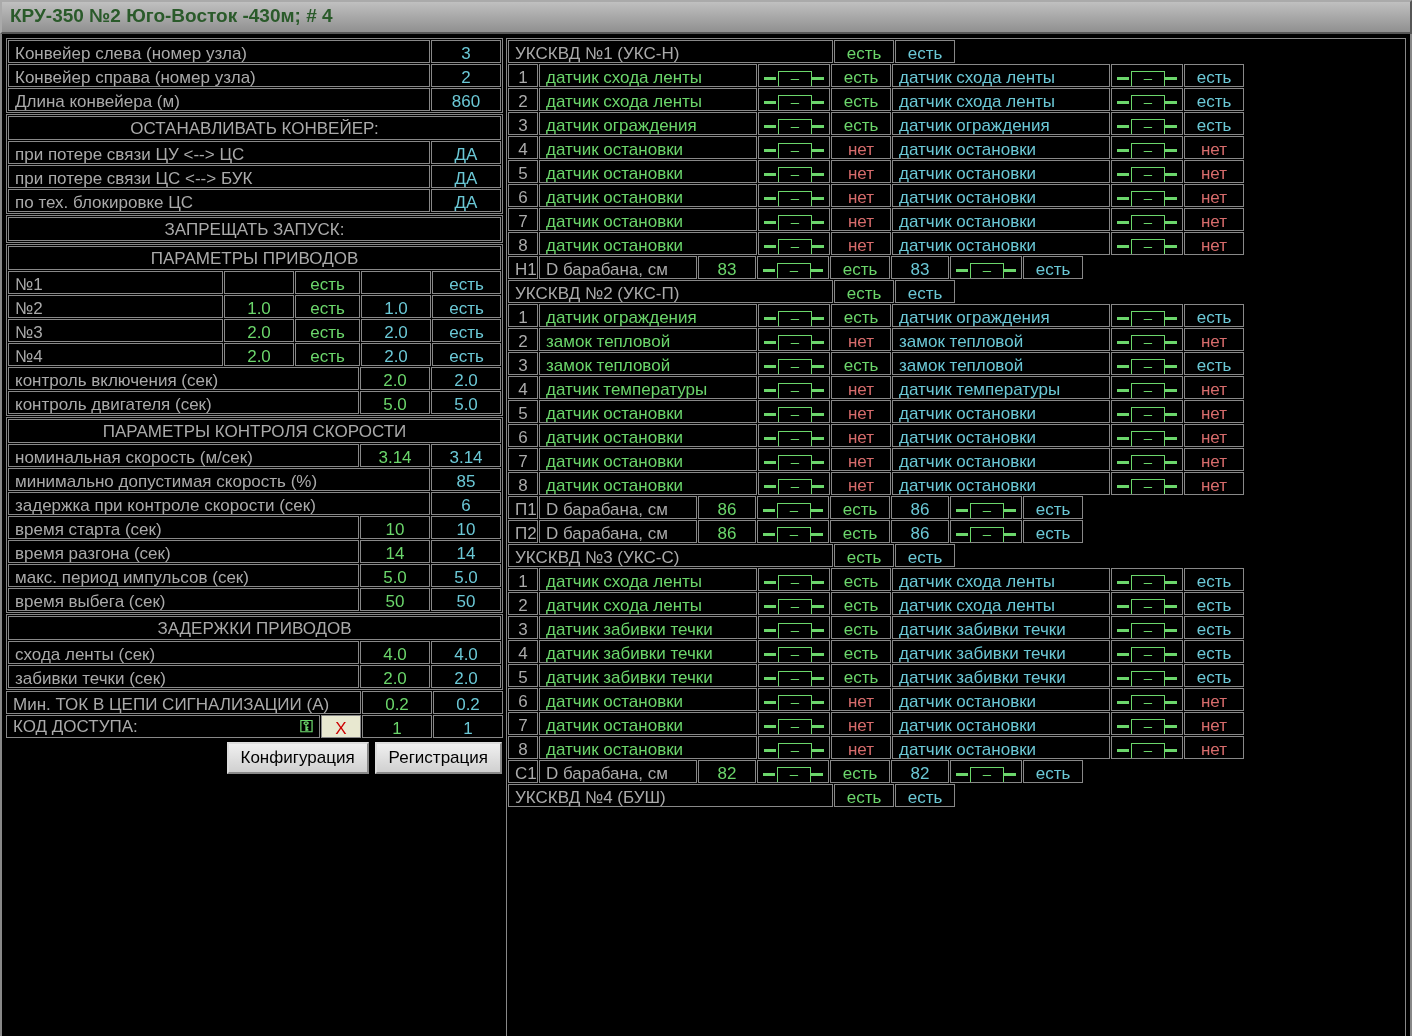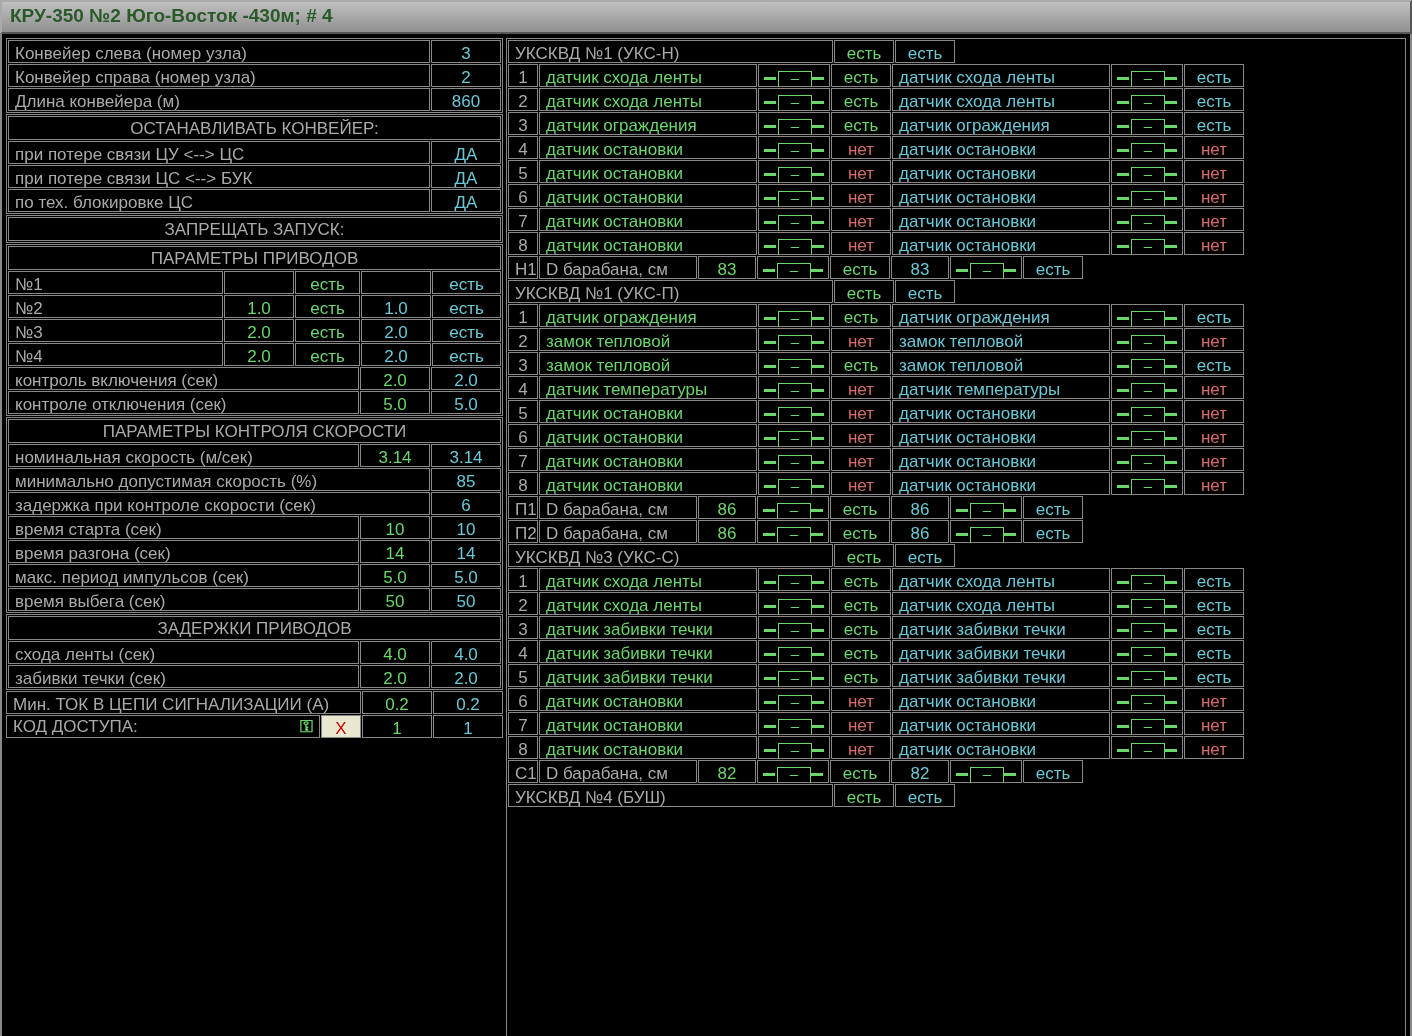--- a/index.html
+++ b/index.html
@@ -89,21 +89,21 @@
           <div class="cell green" style="width:65px">есть</div>
           <div class="cell cyan" style="width:70px">2.0</div>
           <div class="cell cyan" style="flex:1">есть</div>
         </div>
         <div class="row">
           <div class="cell grey" style="flex:1">контроль включения (сек)</div>
           <div class="cell green" style="width:70px">2.0</div>
           <div class="cell cyan" style="width:70px">2.0</div>
         </div>
         <div class="row">
-          <div class="cell grey" style="flex:1">контроле отключения (сек)</div>
+          <div class="cell grey" style="flex:1">контроль двигателя (сек)</div>
           <div class="cell green" style="width:70px">5.0</div>
           <div class="cell cyan" style="width:70px">5.0</div>
         </div>
       </div>
       <div style="border:1px solid #888;padding:1px;display:flex;flex-direction:column;gap:1px">
         <div class="h grey">ПАРАМЕТРЫ КОНТРОЛЯ СКОРОСТИ</div>
         <div class="row">
           <div class="cell grey" style="flex:1">номинальная скорость (м/сек)</div>
           <div class="cell green" style="width:70px">3.14</div>
           <div class="cell cyan" style="width:70px">3.14</div>
@@ -157,20 +157,24 @@
       </div>
       <div class="row">
         <div class="cell grey" style="flex:1;display:flex;align-items:center">
           <span style="flex:1">КОД ДОСТУПА:</span>
           <span style="color:#6bd66b;font-weight:bold">⚿</span>
         </div>
         <div class="cell" style="width:40px;background:#e8e8d0;color:#c00;text-align:center">X</div>
         <div class="cell green" style="width:70px">1</div>
         <div class="cell cyan" style="width:70px">1</div>
       </div>
+      <div style="display:flex;justify-content:flex-end;gap:6px;padding-top:3px;padding-right:1px">
+        <button class="btn">Конфигурация</button>
+        <button class="btn">Регистрация</button>
+      </div>
     </div>
   <div class="right-panel" id="right">
       <div class="row">
         <div class="cell grey" style="width:325px">УКСКВД №1 (УКС-Н)</div>
         <div class="cell green" style="width:60px">есть</div>
         <div class="cell cyan" style="width:60px">есть</div>
       </div>
       <div class="row">
         <div class="cell grey" style="width:30px;text-align:center">1</div>
         <div class="cell greenleft" style="width:218px">датчик схода ленты</div>
@@ -247,21 +251,21 @@
         <div class="cell grey" style="width:30px;text-align:center">Н1</div>
         <div class="cell grey" style="width:158px">D барабана, см</div>
         <div class="cell green" style="width:58px">83</div>
         <div class="cell" style="width:72px;text-align:center;padding:2px 2px"><span class="ind"><span class="box">–</span></span></div>
         <div class="cell green" style="width:60px">есть</div>
         <div class="cell cyan" style="width:58px">83</div>
         <div class="cell" style="width:72px;text-align:center;padding:2px 2px"><span class="ind"><span class="box">–</span></span></div>
         <div class="cell cyan" style="width:60px">есть</div>
       </div>
       <div class="row">
-        <div class="cell grey" style="width:325px">УКСКВД №1 (УКС-П)</div>
+        <div class="cell grey" style="width:325px">УКСКВД №2 (УКС-П)</div>
         <div class="cell green" style="width:60px">есть</div>
         <div class="cell cyan" style="width:60px">есть</div>
       </div>
       <div class="row">
         <div class="cell grey" style="width:30px;text-align:center">1</div>
         <div class="cell greenleft" style="width:218px">датчик ограждения</div>
         <div class="cell" style="width:72px;text-align:center;padding:2px 2px"><span class="ind"><span class="box">–</span></span></div>
         <div class="cell green" style="width:60px">есть</div>
         <div class="cell grey" style="width:218px;color:#6bc8d6">датчик ограждения</div>
         <div class="cell" style="width:72px;text-align:center;padding:2px 2px"><span class="ind"><span class="box">–</span></span></div>

